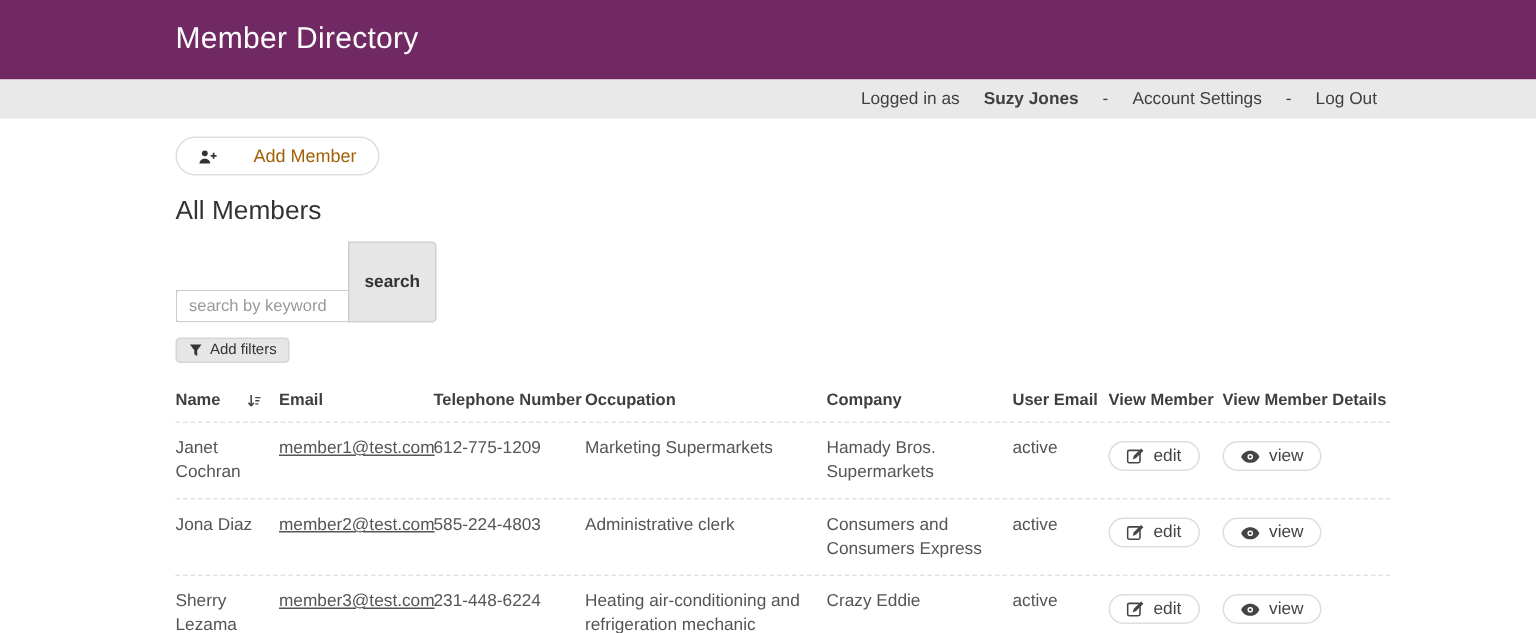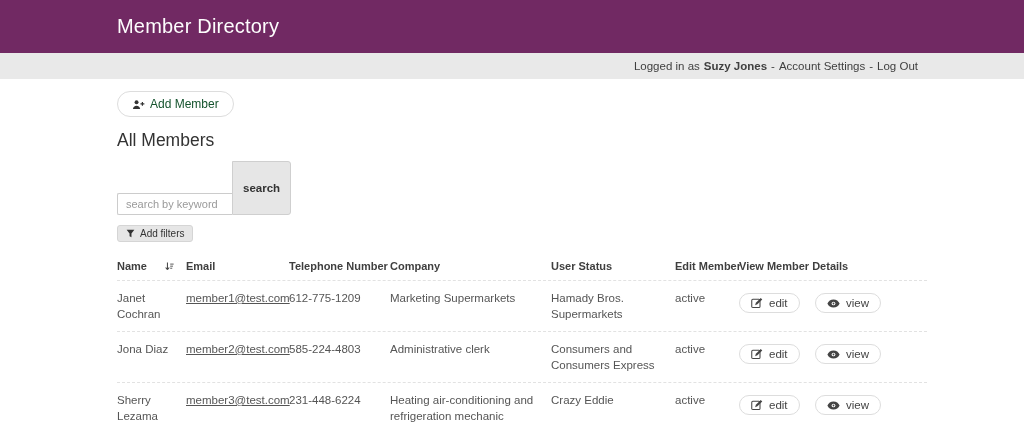--- a/index.html
+++ b/index.html
@@ -6,30 +6,30 @@
   html,body { width:1024px; height:422px; background:#ffffff;
               font-family:"Liberation Sans", sans-serif; color:#555; overflow:hidden; }
 
   
   .topbar { height:53px; background:#712963; display:flex; align-items:center;
             padding-left:117px; }
   .topbar .title { color:#fdfdfd; font-size:20px; font-weight:400; letter-spacing:.2px; }
 
   
   .accountbar { height:26px; background:#e9e9e9; display:flex; align-items:center;
-                justify-content:flex-end; padding-right:106px; font-size:11.5px; color:#3f3f3f; gap:4px; }
+                justify-content:flex-end; padding-right:106px; font-size:11.5px; color:#3f3f3f; gap:16px; }
   .accountbar .bold { font-weight:bold; }
   .accountbar a { color:#3f3f3f; cursor:pointer; }
 
   
   .content { padding:12px 0 0 117px; width:930px; }
 
-  .btn-addmember { display:inline-flex; align-items:center; gap:5px; background:#fff;
+  .btn-addmember { display:inline-flex; align-items:center; gap:24px; background:#fff;
                    border:1px solid #ddd; border-radius:14px; padding:5px 14px;
-                   font-size:12px; color:#14532d; cursor:pointer; font-family:inherit; }
+                   font-size:12px; color:#a16207; cursor:pointer; font-family:inherit; }
 
   h2.page-heading { margin:13px 0 10px; font-size:17.5px; font-weight:400; color:#333; }
 
   .searchrow { display:flex; align-items:stretch; }
   .searchrow input { width:115px; border:1px solid #ccc; border-right:none; padding:4px 8px;
                      font-size:11px; color:#333; border-radius:2px 0 0 2px; outline:none;
                      font-family:inherit;margin-top:32px; }
   .searchrow input::placeholder { color:#9a9a9a; }
   .search-btn { background:#e6e6e6; border:1px solid #cfcfcf; border-radius:0 3px 3px 0;
                 font-size:11.5px; font-weight:bold; color:#333; padding:4px 10px;
@@ -107,23 +107,24 @@
         <span>Name</span>
         <span class="icon">
           <svg viewBox="0 0 16 16" width="11" height="11">
             <path d="M5 2v10M5 12.5l-2.6-3M5 12.5l2.6-3" stroke="#444" fill="none" stroke-width="1.5"></path>
             <path d="M9 4.5h5M9 7.5h4M9 10.5h3" stroke="#444" stroke-width="1.3"></path>
           </svg>
         </span>
       </div>
       <div class="th">Email</div>
       <div class="th">Telephone Number</div>
+      <div class="th">Occupation</div>
       <div class="th">Company</div>
-      <div class="th">User Status</div>
-      <div class="th">Edit Member</div>
+      <div class="th">User Email</div>
+      <div class="th">View Member</div>
       <div class="th">View Member Details</div>
     </div>
 
     <div class="trow">
       <div class="td">Janet Cochran</div>
       <div class="td"><a class="email">member1@test.com</a></div>
       <div class="td">612-775-1209</div>
       <div class="td">Marketing Supermarkets</div>
       <div class="td">Hamady Bros. Supermarkets</div>
       <div class="td">active</div>

